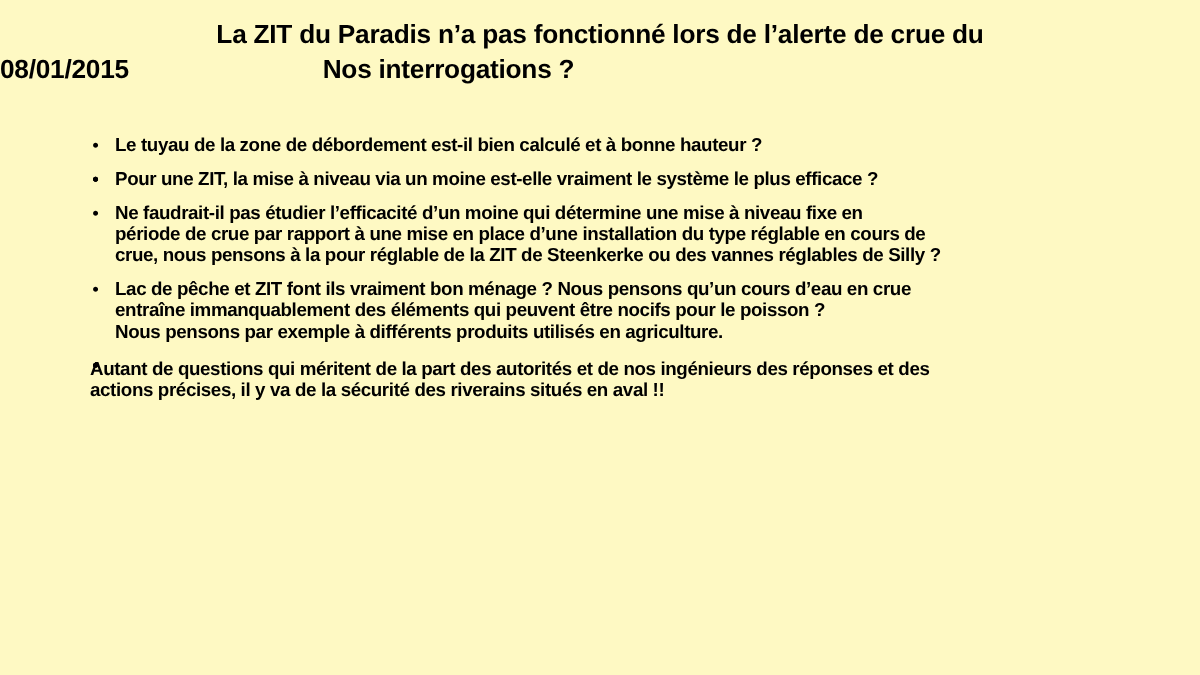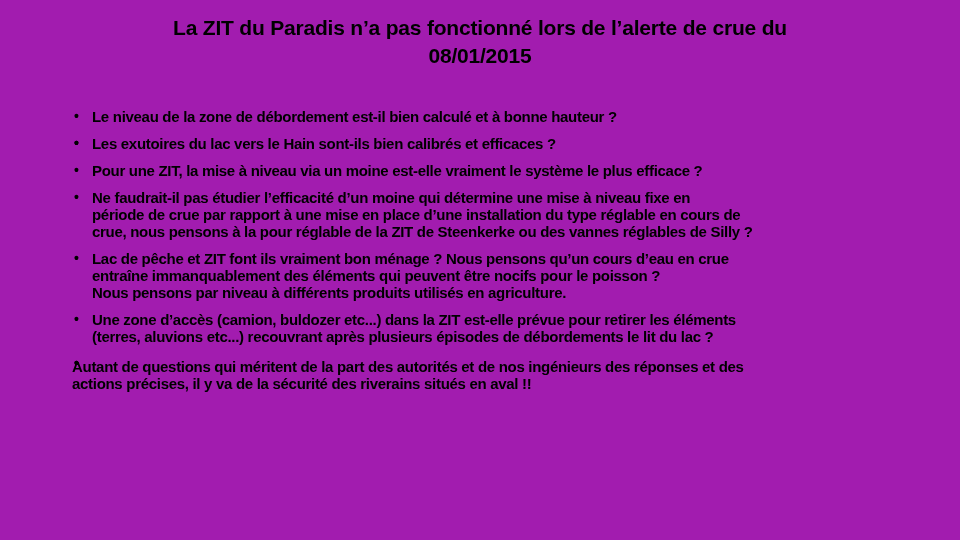--- a/index.html
+++ b/index.html
@@ -4,38 +4,37 @@
 <style>
   html, body {
     margin: 0;
     padding: 0;
     background: #ffffff;
   }
   .slide {
     position: relative;
     width: 960px;
     height: 540px;
-    background: #a21caf;
+    background: #fef9c3;
     color: #000000;
     font-family: "Liberation Sans", "DejaVu Sans", sans-serif;
     overflow: hidden;
     box-sizing: border-box;
   }
   .title-block {
     padding-top: 14px;
     text-align: center;
     font-weight: bold;
     font-size: 21px;
     line-height: 28px;
     letter-spacing: -0.2px;
   }
   .title-line2 {
     display: flex;
     gap: 155px;
-    flex-direction: column;
   }
   .content {
     margin: 38px 18px 0 72px;
     font-weight: bold;
     font-size: 15px;
     line-height: 17px;
     letter-spacing: -0.3px;
   }
   ul.bullets {
     list-style: none;
@@ -63,56 +62,54 @@
 </style>
 </head>
 <body>
 
 <div class="slide">
 
   <div class="title-block">
     <div class="title-line1">La ZIT du Paradis n’a pas fonctionné lors de l’alerte de crue du</div>
     <div class="title-line2">
       <span>08/01/2015</span>
+      <span>Nos interrogations ?</span>
     </div>
   </div>
 
   <div class="content">
     <ul class="bullets">
       <li>
         <span class="marker">•</span>
-        <span class="btext">Le niveau de la zone de débordement est-il bien calculé et à bonne hauteur ?</span>
+        <span class="btext">Le tuyau de la zone de débordement est-il bien calculé et à bonne hauteur ?</span>
       </li>
       <li>
         <span class="marker">•</span>
       </li>
       <li>
         <span class="marker">•</span>
-        <span class="btext">Les exutoires du lac vers le Hain sont-ils bien calibrés et efficaces ?</span>
       </li>
       <li>
         <span class="marker">•</span>
         <span class="btext">Pour une ZIT, la mise à niveau via un moine est-elle vraiment le système le plus efficace ?</span>
       </li>
       <li>
         <span class="marker">•</span>
         <span class="btext">Ne faudrait-il pas étudier l’efficacité d’un moine qui détermine une mise à niveau fixe en
 période de crue par rapport à une mise en place d’une installation du type réglable en cours de
 crue, nous pensons à la pour réglable de la ZIT de Steenkerke ou des vannes réglables de Silly ?</span>
       </li>
       <li>
         <span class="marker">•</span>
         <span class="btext">Lac de pêche et ZIT font ils vraiment bon ménage ? Nous pensons qu’un cours d’eau en crue
 entraîne immanquablement des éléments qui peuvent être nocifs pour le poisson ?
-Nous pensons par niveau à différents produits utilisés en agriculture.</span>
+Nous pensons par exemple à différents produits utilisés en agriculture.</span>
       </li>
       <li>
         <span class="marker">•</span>
-        <span class="btext">Une zone d’accès (camion, buldozer etc...) dans la ZIT est-elle prévue pour retirer les éléments
-(terres, aluvions etc...) recouvrant après plusieurs épisodes de débordements le lit du lac ?</span>
       </li>
       <li>
         <span class="marker">•</span>
       </li>
       <li>
         <span class="marker">•</span>
       </li>
     </ul>
 
     <div class="closing">Autant de questions qui méritent de la part des autorités et de nos ingénieurs des réponses et des

